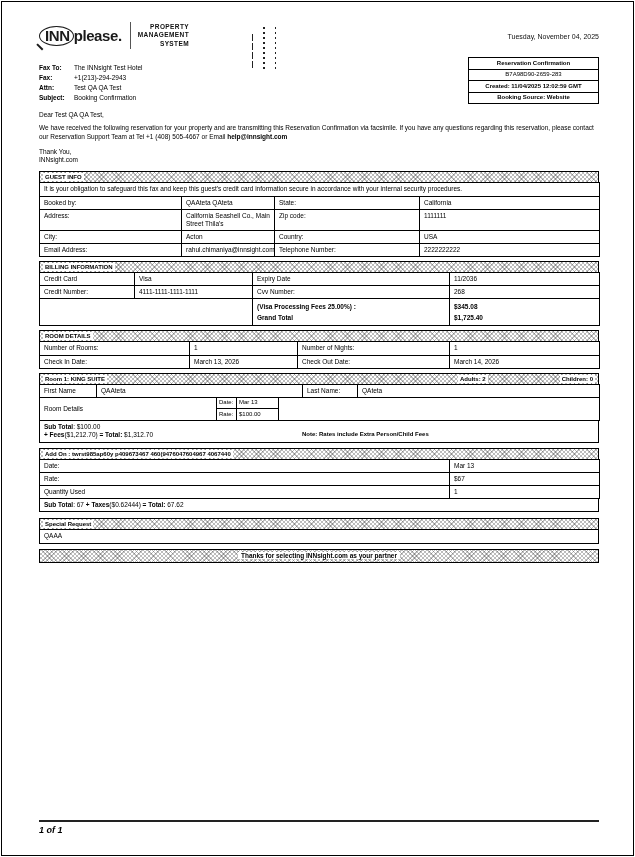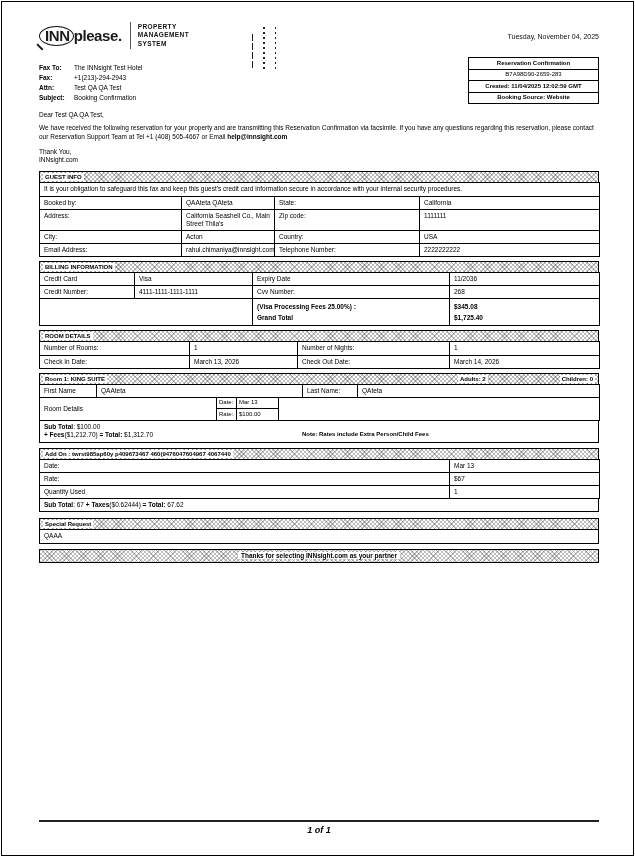--- a/index.html
+++ b/index.html
@@ -12,21 +12,21 @@
   }
   .page {
     position: absolute; left: 1px; top: 1px;
     width: 633px; height: 855px;
     border: 1px solid #000;
     background: #fff;
   }
   .content { position: absolute; left: 37px; top: 20px; width: 560px; }
 
   
-  .hdr { position: relative; height: 34px; }
+  .hdr { position: relative; height: 34px; text-align: right; }
   .logo-wrap { display: flex; align-items: center; }
   .logo-text { font-size: 15px; font-weight: bold; letter-spacing: -0.4px; color: #1a1a1a; display: flex; align-items: center; }
   .inn { position: relative; border: 1.6px solid #1a1a1a; border-radius: 50%; padding: 0 3px 1px 5px; display: inline-block; }
   .inn::after { content: ""; position: absolute; left: -4px; bottom: -3px; width: 8px; height: 1.6px; background: #1a1a1a; transform: rotate(45deg); }
   .logo-div { width: 1px; height: 27px; background: #555; margin: 0 7px 0 8px; }
   .pms { font-size: 6.5px; font-weight: bold; line-height: 8.5px; letter-spacing: 0.4px; color: #111; }
   .vmarks { position: absolute; left: 213px; top: 5px; display: flex; gap: 10px; height: 42px; }
   .vm { width: 1.5px; height: 42px; background: repeating-linear-gradient(180deg, #222 0 2.5px, transparent 2.5px 5px); }
   .vm.solid { width: 1px; height: 34px; margin-top: 7px; background: repeating-linear-gradient(180deg, #222 0 7px, transparent 7px 9px); }
   .hdr-date { position: absolute; right: 0; top: 11px; font-size: 7px; color: #111; }
@@ -63,21 +63,21 @@
   .mini { font-size: 6px !important; padding: 1.5px 2px !important; }
 
   .row-box { position: relative; border: 1px solid #000; margin-top: -1px; padding: 2px 4px; font-size: 6.5px; line-height: 1.3; }
   .note-abs { position: absolute; left: 262px; top: 10px; font-size: 6px; font-weight: bold; }
 
   .sec { margin-top: 4px; }
 
   .bar { border: 1px solid #000; margin-top: 5px; height: 14px; display: flex; align-items: center; justify-content: center; }
   .bar .t { background: #fff; font-size: 6.5px; font-weight: bold; padding: 0 3px; }
 
-  .page-footer { position: absolute; left: 37px; width: 560px; top: 818px; border-top: 2px solid #222; text-align: center; padding-top: 3px; font-size: 9px; font-weight: bold; font-style: italic; }
+  .page-footer { position: absolute; left: 37px; width: 560px; top: 818px; border-top: 2px solid #222; padding-top: 3px; font-size: 9px; font-weight: bold; font-style: italic; }
 </style>
 </head>
 <body>
 
 <div class="page">
   <div class="content">
 
     <div class="hdr">
       <div class="logo-wrap">
         <div class="logo-text">

